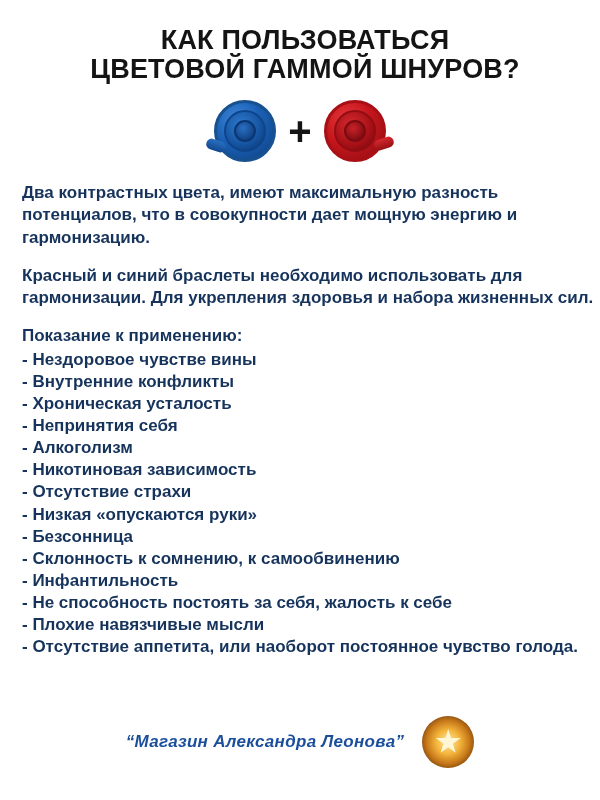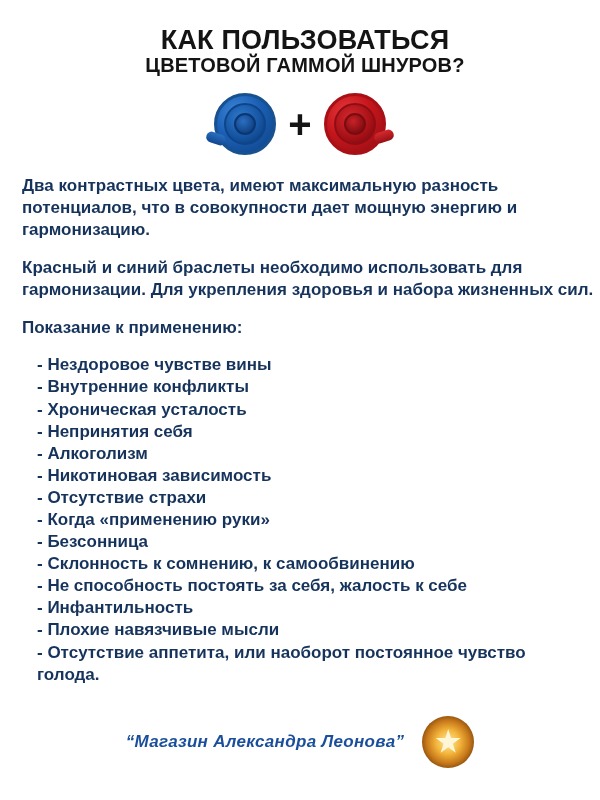--- a/index.html
+++ b/index.html
@@ -30,21 +30,21 @@
     line-height: 1.08;
     letter-spacing: 0.2px;
     padding: 26px 8px 0 18px;
     text-transform: uppercase;
   }
   .title-line {
     display: block;
     white-space: nowrap;
   }
   .title-line.l2 {
-    font-size: 20px;
+    font-size: 27px;
   }
   
   .cords {
     margin-top: 12px;
     height: 70px;
     display: flex;
     align-items: center;
     justify-content: center;
     gap: 8px;
   }
@@ -127,21 +127,21 @@
   .para {
     margin: 0 0 16px 0;
   }
   .para:last-child {
     margin-bottom: 0;
   }
   .list-head {
     margin: 0 0 2px 0;
   }
   .list {
-    margin: 15px;
+    margin: 0;
     padding: 0;
     list-style: none;
   }
   .list li {
     margin: 0;
     padding: 0;
   }
   
   .footer {
     position: absolute;
@@ -215,25 +215,25 @@
     <p class="para">Красный и синий браслеты  необходимо использовать для гармонизации. Для укрепления здоровья и набора жизненных сил.</p>
     <p class="list-head">Показание к применению:</p>
     <ul class="list">
       <li>- Нездоровое чувстве вины</li>
       <li>- Внутренние конфликты</li>
       <li>- Хроническая усталость</li>
       <li>- Непринятия себя</li>
       <li>- Алкоголизм</li>
       <li>- Никотиновая зависимость</li>
       <li>- Отсутствие страхи</li>
-      <li>- Когда «применению руки»</li>
+      <li>- Низкая «опускаются руки»</li>
       <li>- Безсонница</li>
       <li>- Склонность к сомнению, к самообвинению</li>
+      <li>- Инфантильность</li>
       <li>- Не способность постоять за себя, жалость к себе</li>
-      <li>- Инфантильность</li>
       <li>- Плохие навязчивые мысли</li>
       <li>- Отсутствие аппетита, или наоборот постоянное чувство голода.</li>
     </ul>
   </div>
 
   <div class="footer">
     <div class="footer-text">“Магазин Александра Леонова”</div>
     <div class="logo">
       <div class="glow"></div>
       <div class="star"></div>

